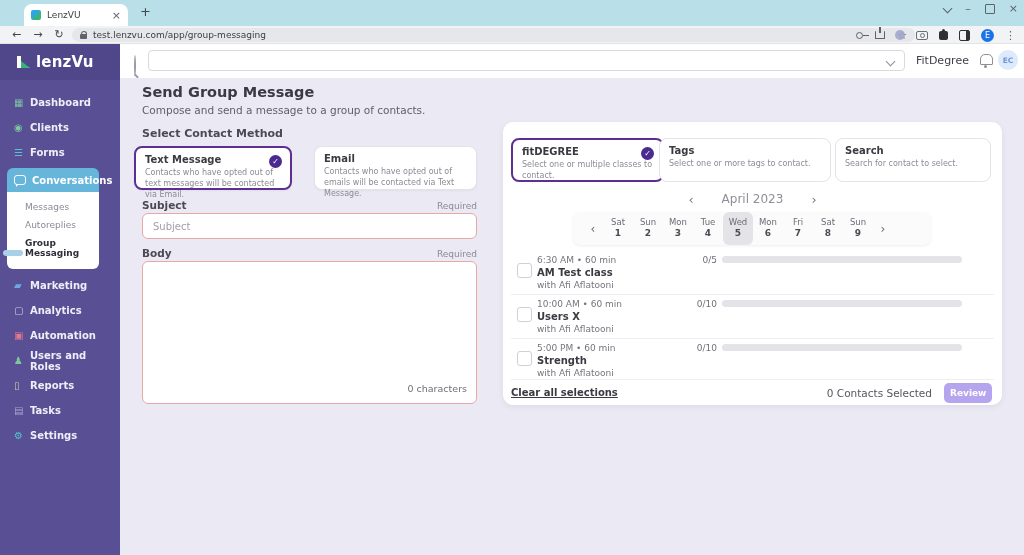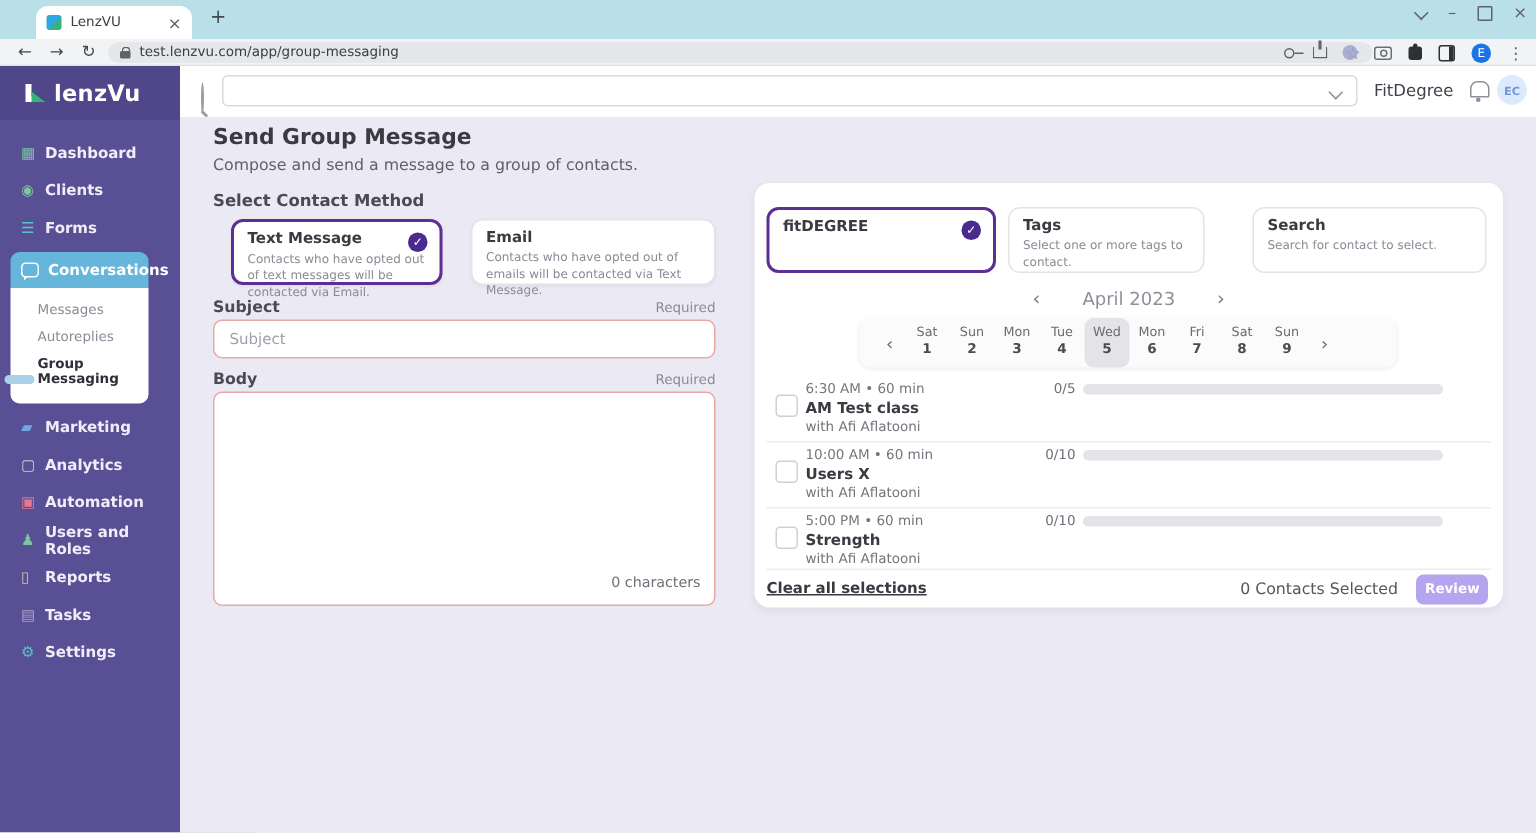--- a/index.html
+++ b/index.html
@@ -251,21 +251,21 @@
     <span class="bell"></span>
     <span class="ecavatar">EC</span>
   </div>
 
   <div class="content">
 
     <div class="h1">Send Group Message</div>
     <div class="sub">Compose and send a message to a group of contacts.</div>
     <div class="seclabel">Select Contact Method</div>
 
-    <div class="mcard sel" style="left:34px;width:141px;">
+    <div class="mcard sel" style="left:14px;width:158px;">
       <div class="mtitle">Text Message</div>
       <div class="mdesc">Contacts who have opted out of text messages will be contacted via Email.</div>
       <span class="ckc">✓</span>
     </div>
     <div class="mcard uns" style="left:194px;width:163px;">
       <div class="mtitle">Email</div>
       <div class="mdesc">Contacts who have opted out of emails will be contacted via Text Message.</div>
     </div>
 
     <div class="lblrow" style="top:121px;">
@@ -278,23 +278,24 @@
       <span class="flabel">Body</span>
       <span class="freq">Required</span>
     </div>
     <textarea class="bodybox" style=""></textarea>
     <div class="counter">0 characters</div>
 
     <div class="panel">
 
       <div class="ocard sel" style="left:8px;width:153px;">
         <div class="mtitle">fitDEGREE</div>
+        <div class="mdesc">Select one or multiple classes to contact.</div>
         <span class="ckc">✓</span>
       </div>
-      <div class="ocard uns" style="left:169px;width:131px;">
+      <div class="ocard uns" style="left:156px;width:172px;">
         <div class="mtitle">Tags</div>
         <div class="mdesc">Select one or more tags to contact.</div>
       </div>
       <div class="ocard uns" style="left:332px;width:156px;">
         <div class="mtitle">Search</div>
         <div class="mdesc">Search for contact to select.</div>
       </div>
 
       <div class="calhead">
         <span class="calchev">‹</span>

